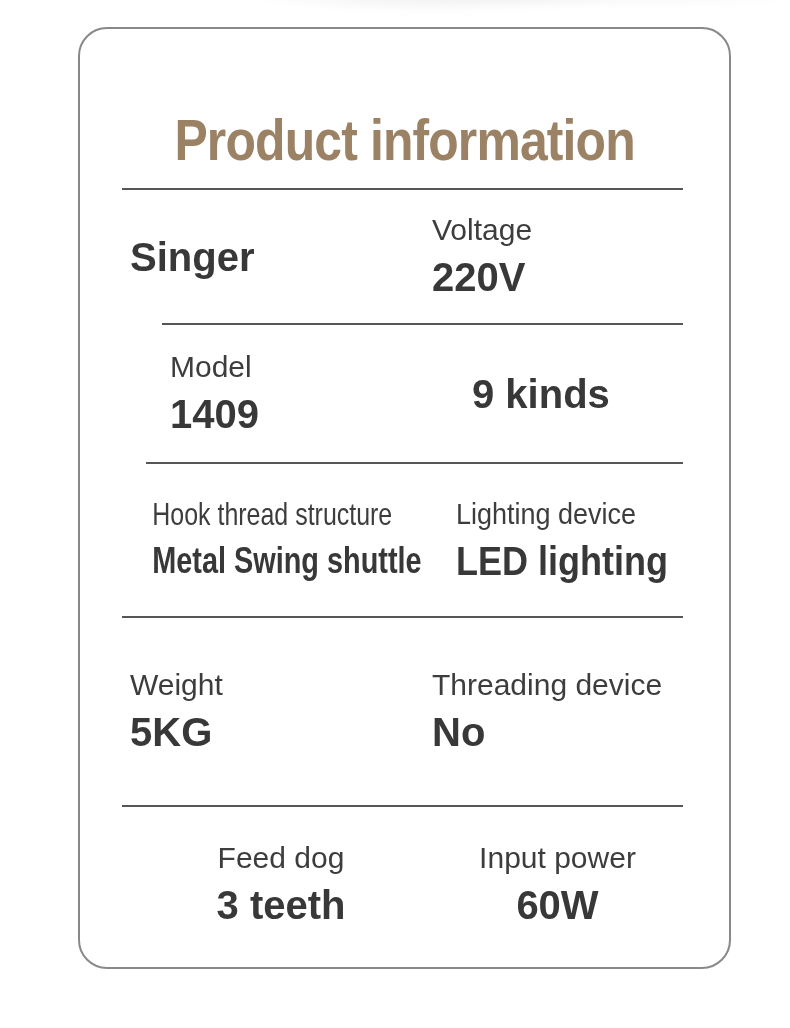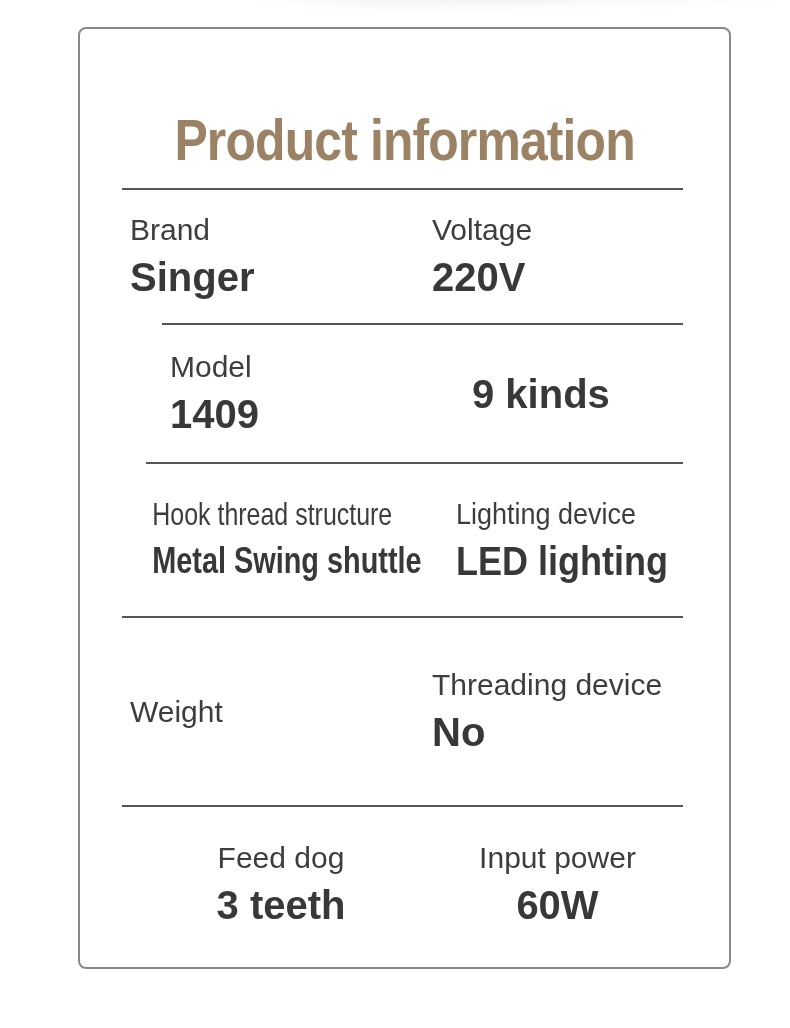--- a/index.html
+++ b/index.html
@@ -24,21 +24,21 @@
       radial-gradient(ellipse 55% 100% at 35% 20%, rgba(222,222,224,0.55), rgba(255,255,255,0) 70%),
       radial-gradient(ellipse 60% 90% at 70% 10%, rgba(230,230,232,0.45), rgba(255,255,255,0) 75%);
     filter: blur(2px);
   }
   .card {
     position: absolute;
     left: 78px; top: 27px;
     width: 653px; height: 942px;
     background: #ffffff;
     border: 2px solid var(--card-border-color, #898989);
-    border-radius: 8px;
+    border-radius: 29px;
   }
   .title-wrap {
     height: 159px;
     display: flex;
     align-items: flex-end;
     justify-content: center;
   }
   .page-title {
     margin-bottom: 22px;
     font-size: 58px;
@@ -104,21 +104,20 @@
   <div class="card">
 
     <div class="title-wrap">
       <div class="page-title">Product information</div>
     </div>
 
     <div class="spec-rows">
 
       <div class="spec-row row-h1">
         <div class="cell cell-left">
-          <div class="spec-label">Brand</div>
           <div class="spec-value">Singer</div>
         </div>
         <div class="cell cell-right">
           <div class="spec-label">Voltage</div>
           <div class="spec-value">220V</div>
         </div>
       </div>
 
       <div class="spec-row row-h2">
         <div class="cell cell-left">
@@ -137,20 +136,21 @@
         </div>
         <div class="cell cell-right semi-condensed">
           <div class="spec-label">Lighting device</div>
           <div class="spec-value">LED lighting</div>
         </div>
       </div>
 
       <div class="spec-row row-h4">
         <div class="cell cell-left">
           <div class="spec-label">Weight</div>
+          <div class="spec-value">5KG</div>
         </div>
         <div class="cell cell-right">
           <div class="spec-label">Threading device</div>
           <div class="spec-value">No</div>
         </div>
       </div>
 
       <div class="spec-row row-h5">
         <div class="cell cell-left">
           <div class="spec-label">Feed dog</div>

